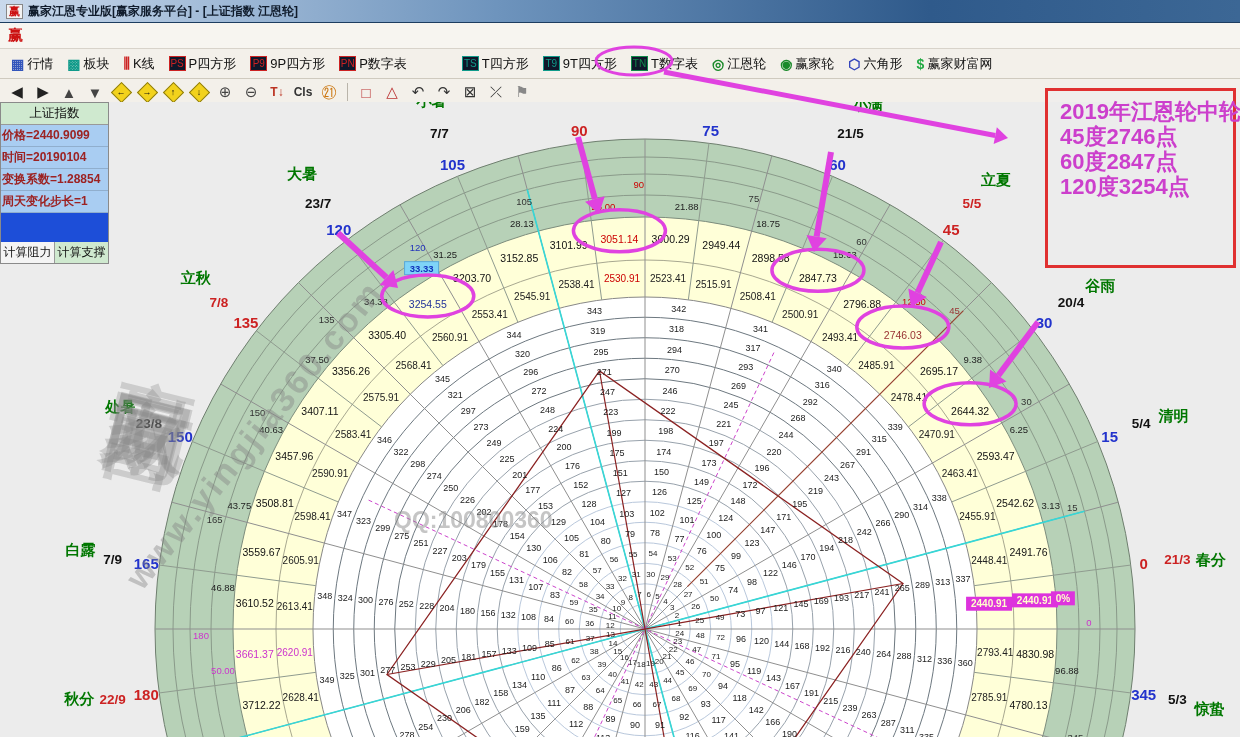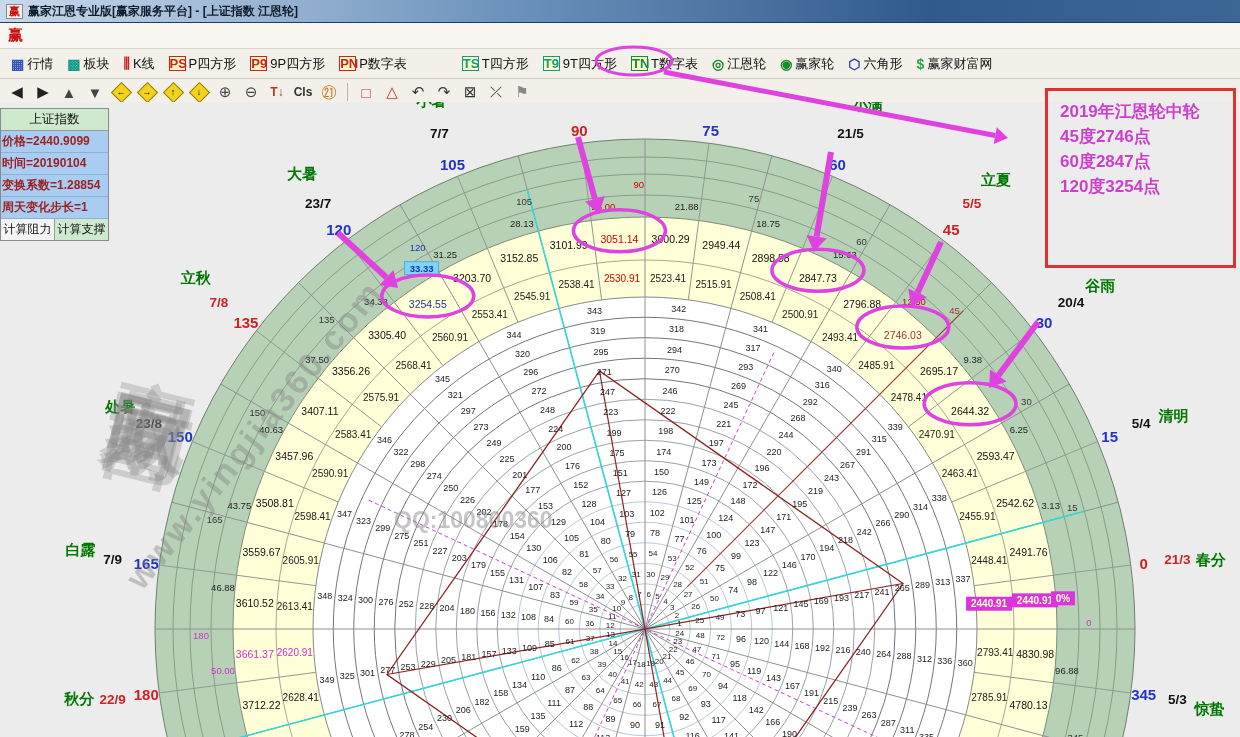--- a/index.html
+++ b/index.html
@@ -12,46 +12,46 @@
   .titlebar .logo{color:#cc1111;background:#f3f3f3;border:1px solid #888;font-size:11px;
     padding:0 2px;margin-right:5px;line-height:13px;}
   
   .menubar{height:25px;background:#f7f5f0;border-bottom:1px solid #d8d3ca;display:flex;align-items:center;font-size:13px;color:#111;}
   .menubar .logo{color:#cc1111;font-weight:bold;font-size:15px;padding:0 8px;}
   .menu-item{padding:0 9px;cursor:default;}
   
   .toolbar{height:29px;background:#f3f0ea;border-bottom:1px solid #cfcabf;display:flex;align-items:center;font-size:13px;color:#111;padding-left:4px;}
   .tb-item{display:flex;align-items:center;gap:3px;padding:0 7px;height:24px;cursor:default;}
   .tb-glyph{font-size:14px;font-weight:bold;}
-  .tb-badge{display:inline-block;width:15px;height:13px;font-size:13px;font-weight:bold;text-align:center;
-    line-height:13px;border:1px solid;background:#fef9c3;}
+  .tb-badge{display:inline-block;width:15px;height:13px;font-size:10px;font-weight:normal;text-align:center;
+    line-height:13px;border:1px solid;background:#0f172a;}
   .toolbar2{height:26px;background:#f3f0ea;border-bottom:1px solid #c4bfb4;display:flex;align-items:center;font-size:15px;color:#333;padding-left:4px;}
   .t2-btn{min-width:24px;height:22px;display:flex;align-items:center;justify-content:center;margin:0 1px;cursor:default;position:relative;}
   .t2-sep{width:1px;height:18px;background:#b9b4aa;margin:0 5px;}
   .diamond{width:13px;height:13px;background:#f2d21c;border:1px solid #8a7a10;transform:rotate(45deg);}
   .diamond-arrow{position:absolute;font-size:9px;color:#111;font-weight:bold;}
   
   .chart{position:absolute;left:0;top:102px;width:1240px;height:635px;background:#ececec;overflow:hidden;}
   .chart svg{position:absolute;left:0;top:0;}
   .wm-brand{position:absolute;left:118px;top:212px;writing-mode:vertical-rl;font-size:86px;font-weight:bold;
     color:rgba(128,128,128,0.30);transform:rotate(14deg);letter-spacing:6px;pointer-events:none;}
   .wm-site{position:absolute;left:118px;top:470px;font-size:34px;font-weight:bold;color:rgba(130,130,130,0.42);
     transform:rotate(-51deg);transform-origin:left top;letter-spacing:3px;pointer-events:none;}
   .wm-qq{position:absolute;left:394px;top:405px;font-size:23px;font-weight:bold;color:rgba(140,140,140,0.50);pointer-events:none;}
   
-  .info-panel{position:absolute;left:0;top:6px;width:107px;border:1px solid #8a8a8a;font-size:12.5px;background:#1d4ed8;}
+  .info-panel{position:absolute;left:0;top:0;width:107px;border:1px solid #8a8a8a;font-size:12.5px;background:#1d4ed8;}
   .info-title{background:#cfe9cf;color:#101010;text-align:center;padding:2px 0;border-bottom:1px solid #999;}
   .info-row{background:#a9cdf2;color:#9c2222;font-weight:bold;padding:2px 1px;border-bottom:1px solid #90aecd;white-space:nowrap;overflow:hidden;font-size:12px;}
-  .info-buttons{display:flex;}
+  .info-buttons{display:flex;margin-top:29px;}
   .info-btn{flex:1;text-align:center;padding:2px 0;font-size:12px;color:#111;background:#f4f4f4;border-right:1px solid #999;cursor:default;}
   .info-btn:last-child{background:#cfe9cf;border-right:none;}
   
   .note-box{position:absolute;left:1045px;top:88px;width:191px;height:180px;border:3px solid #e03030;
     background:rgba(236,236,236,0.55);padding:8px 0 0 12px;box-sizing:border-box;z-index:5;}
-  .note-line{color:#cc3fcc;font-size:17px;font-weight:bold;line-height:25px;white-space:nowrap;}
+  .note-line{color:#cc3fcc;font-size:22px;font-weight:bold;line-height:25px;white-space:nowrap;}
   #overlay{position:absolute;left:0;top:0;z-index:6;pointer-events:none;}
 </style>
 </head>
 <body>
 
 <div class="titlebar">
   <span class="logo">赢</span>
   <span>赢家江恩专业版[赢家服务平台] - [上证指数 江恩轮]</span>
 </div>
 

